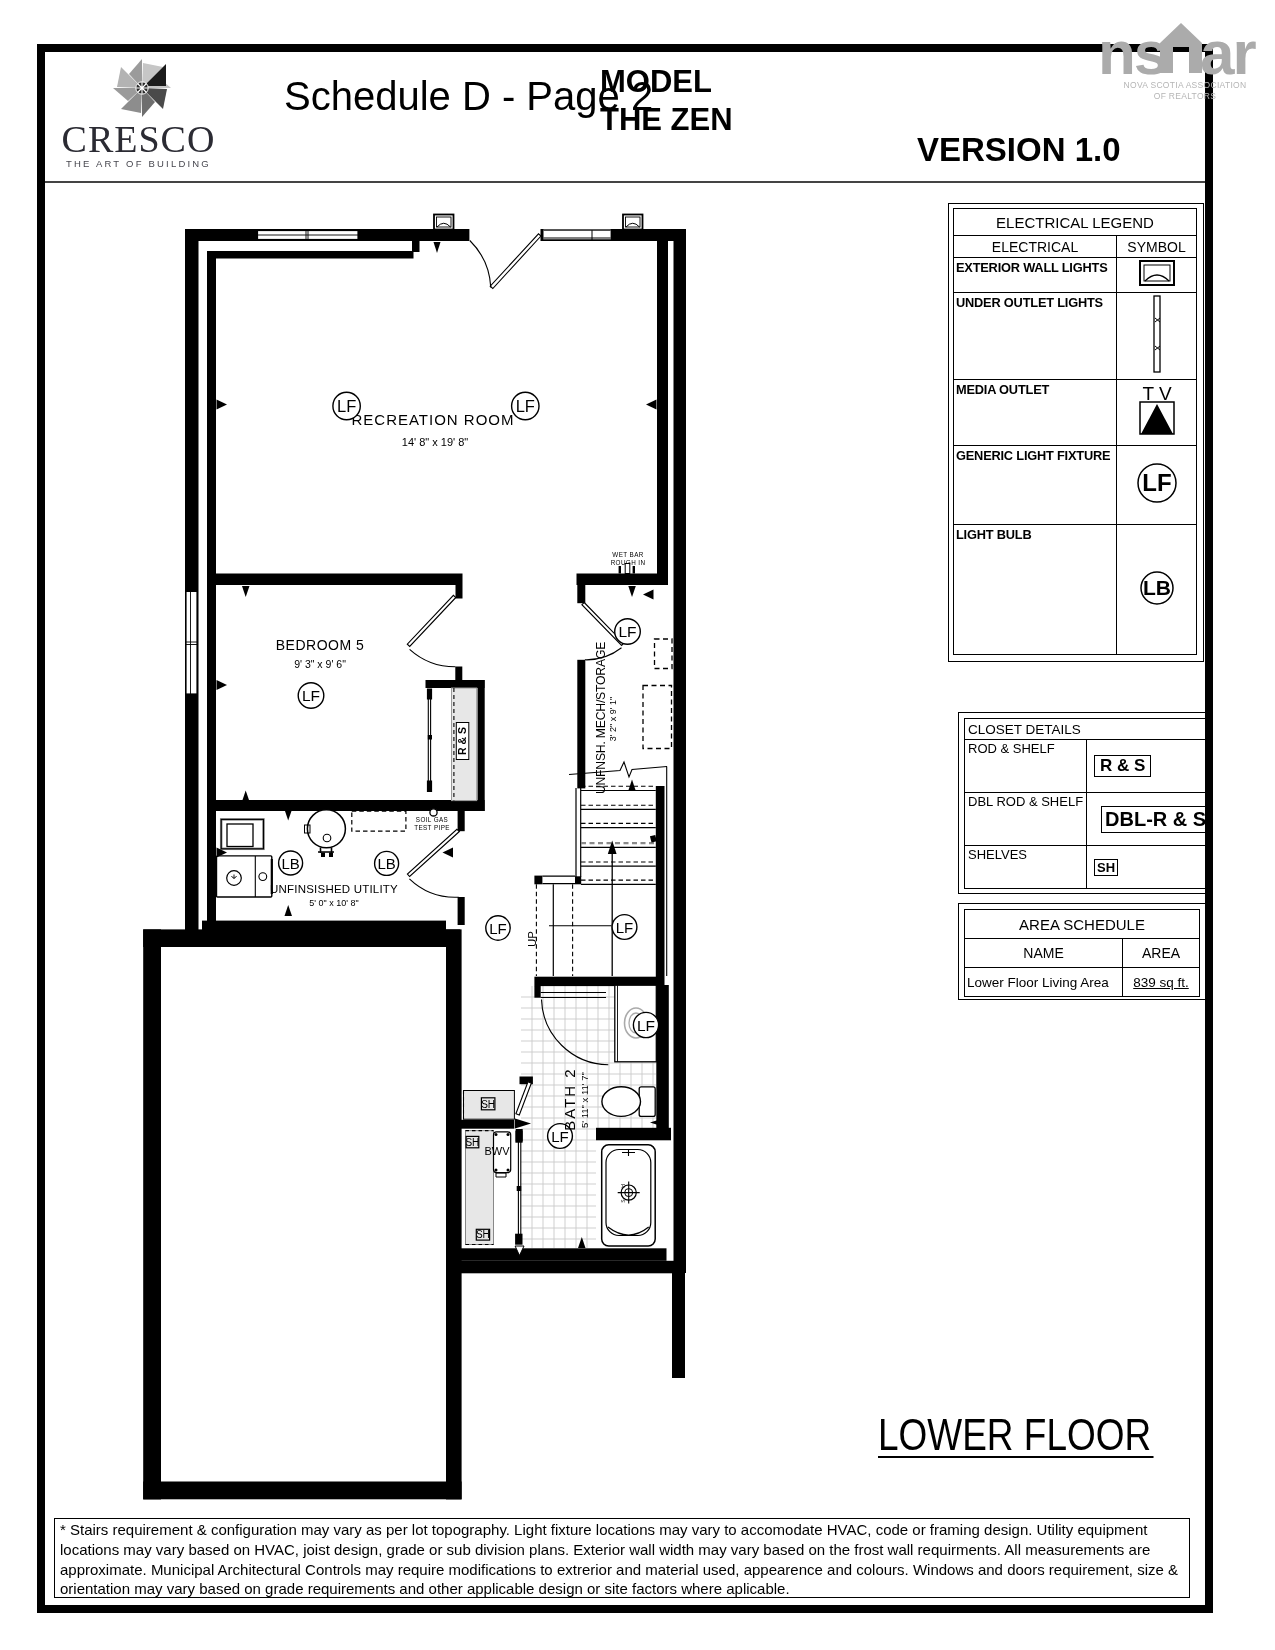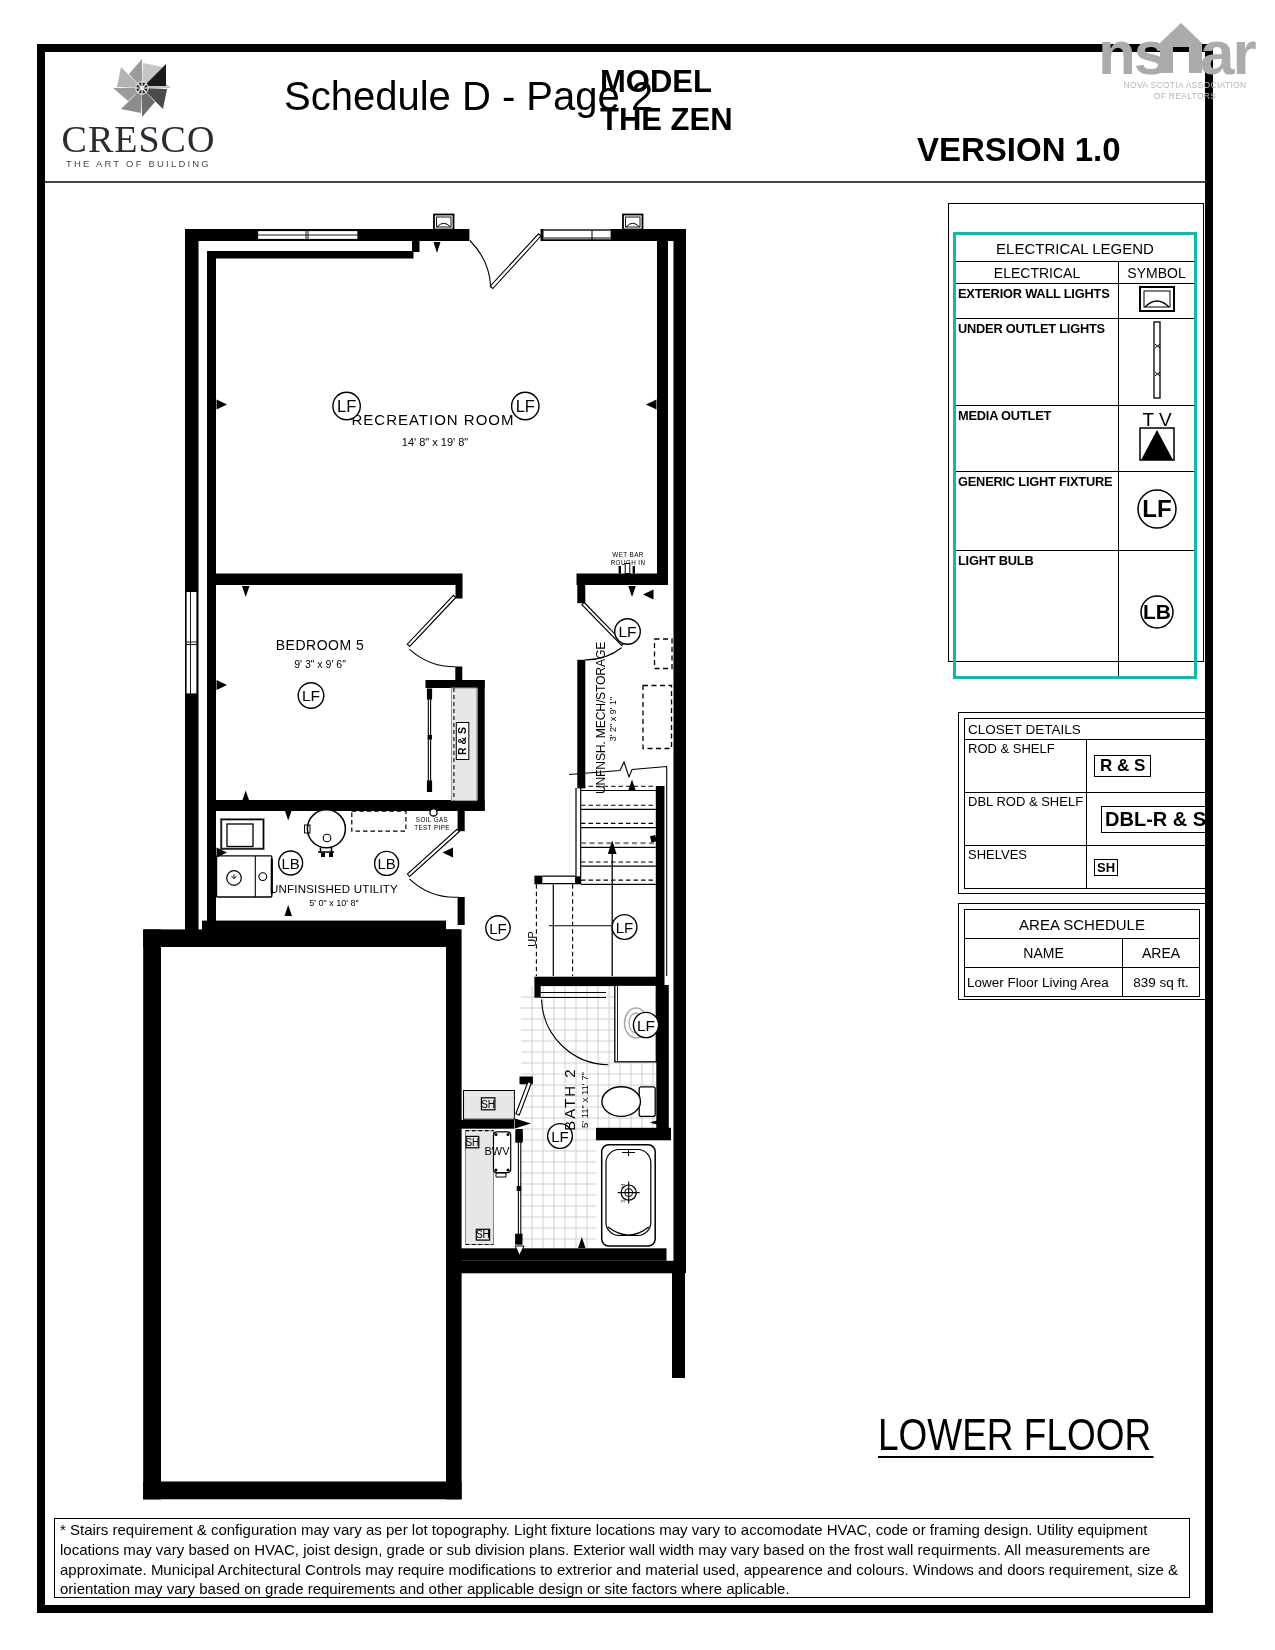--- a/index.html
+++ b/index.html
@@ -428,21 +428,21 @@
 <polygon points="628.3,586 635.8,586 632,597"></polygon>
 <polygon points="653.5,589.5 653.5,599.5 643,594.5"></polygon>
 <polygon points="628.5,790 635.5,790 632,779.5"></polygon>
 <polygon points="578,1248 585.5,1248 581.8,1237"></polygon>
 <polygon points="515,1118.5 515,1128.5 531,1123.5"></polygon>
 <polygon points="666,1117.5 666,1127.5 650,1122.5"></polygon>
 </g>
 </svg>
 
 <div class="abs" style="left:948px;top:203px;width:254px;height:457px;border:1.5px solid #000;">
-<table style="position:absolute;left:4px;top:4px;width:244px;height:447px;border:3px solid #14b8a6;font-family:'Liberation Sans',sans-serif;margin-top:24px;">
+<table style="position:absolute;left:4px;top:4px;width:244px;height:447px;border:1px solid #14b8a6;font-family:'Liberation Sans',sans-serif;">
 <tbody>
         <tr>
           <td colspan="2" style="border:1px solid #000;height:24px;text-align:center;font-size:15px;">ELECTRICAL LEGEND</td>
         </tr>
 <tr>
           <td style="border:1px solid #000;height:19px;width:160px;text-align:center;font-size:14px;">ELECTRICAL</td>
           <td style="border:1px solid #000;text-align:center;font-size:14px;">SYMBOL</td>
         </tr>
 <tr>
           <td style="border:1px solid #000;height:26px;font-size:12.8px;font-weight:bold;vertical-align:top;padding:2px 2px;white-space:nowrap;letter-spacing:-0.2px;">EXTERIOR WALL LIGHTS</td>
@@ -522,21 +522,21 @@
 <tbody>
         <tr>
           <td colspan="2" style="border:1px solid #000;height:26px;text-align:center;font-size:15px;">AREA SCHEDULE</td>
         </tr>
 <tr>
           <td style="border:1px solid #000;width:155px;height:26px;text-align:center;font-size:14px;">NAME</td>
           <td style="border:1px solid #000;text-align:center;font-size:14px;">AREA</td>
         </tr>
 <tr>
           <td style="border:1px solid #000;height:26px;font-size:13.5px;padding:1px 2px;">Lower Floor Living Area</td>
-          <td style="border:1px solid #000;text-align:center;font-size:13.5px;">839 sq ft.</td>
+          <td style="border:1px solid #000;text-align:center;font-size:13.5px;text-decoration:underline;">839 sq ft.</td>
         </tr>
 </tbody>
     </table>
 </div>
 
 <div class="abs" style="left:878px;top:1414px;font-size:44px;line-height:42px;border-bottom:2px solid #000;padding:0 3px 0 0;transform:scaleX(0.84);transform-origin:0 0;white-space:nowrap;">LOWER FLOOR</div>
 
 <div class="abs" style="left:54px;top:1518px;width:1136px;height:80px;border:1.5px solid #000;font-size:15px;line-height:19.8px;padding:1px 5px;box-sizing:border-box;">* Stairs requirement &amp; configuration may vary as per lot topography. Light fixture locations may vary to accomodate HVAC, code or framing design. Utility equipment locations may vary based on HVAC, joist design, grade or sub division plans. Exterior wall width may vary based on the frost wall requirments. All measurements are approximate. Municipal Architectural Controls may require modifications to extrerior and material used, appearence and colours. Windows and doors requirement, size &amp; orientation may vary based on grade requirements and other applicable design or site factors where aplicable.</div>
 
 </body></html>

